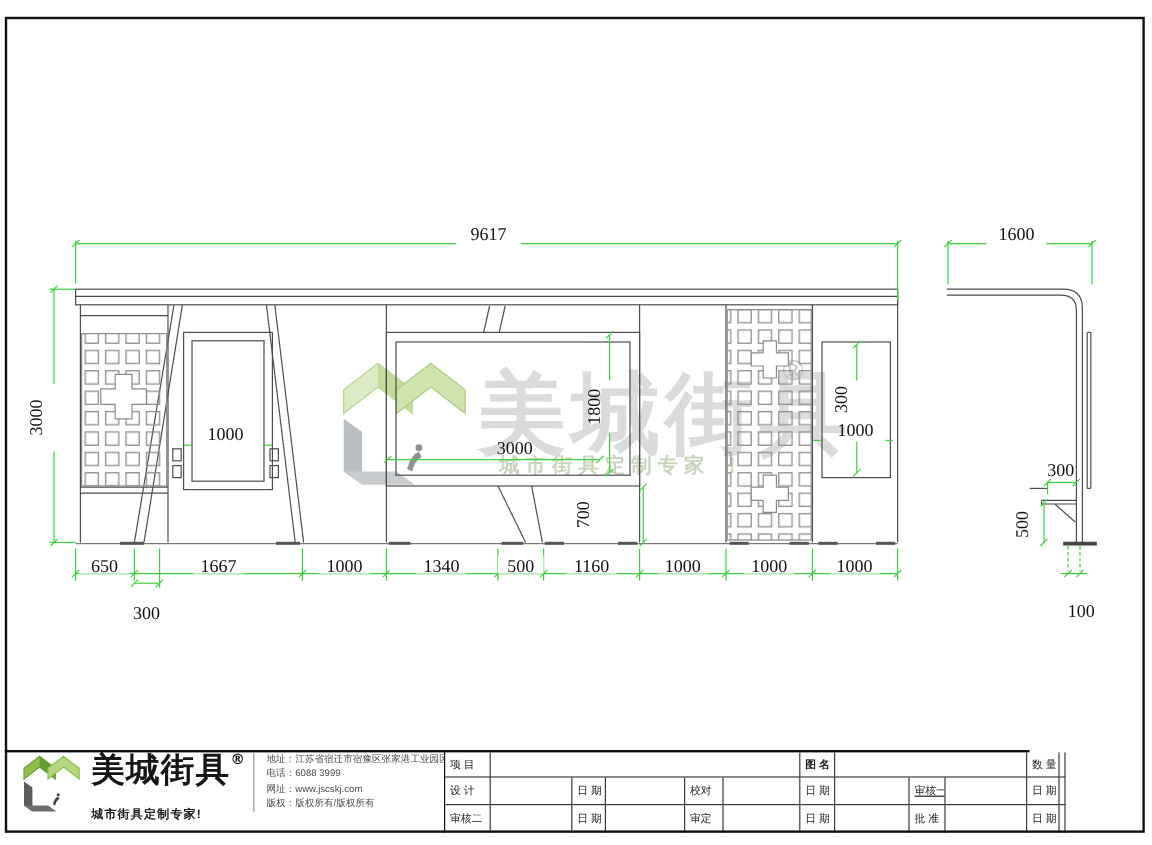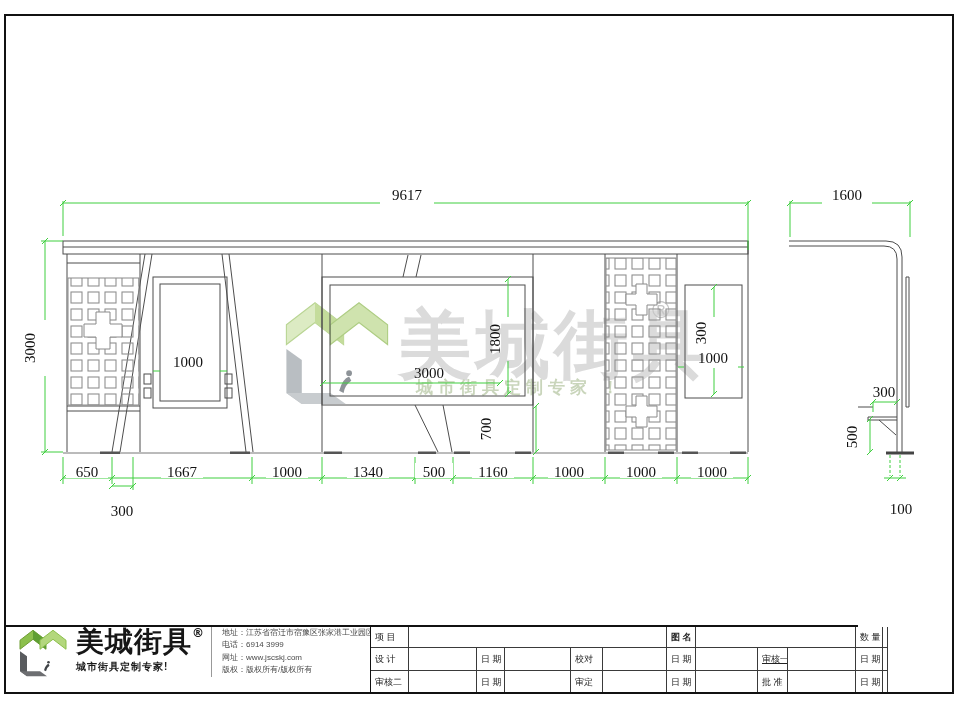--- a/index.html
+++ b/index.html
@@ -19,21 +19,21 @@
   #cad{position:absolute;left:0;top:0;z-index:2;}
   .dimtxt{font-family:"Liberation Serif",serif;font-size:15px;fill:#111;}
   
   #footer-left{position:absolute;left:4px;top:625px;width:366px;height:50px;border-top:2px solid #111;
     box-sizing:border-box;background:#fff;z-index:4;display:flex;align-items:flex-start;}
   .logo-m{margin-left:14px;flex:0 0 auto;}
   .brand-col{margin-left:8px;width:132px;}
   .brand-name{font-size:28px;font-weight:700;color:#161616;letter-spacing:1px;line-height:1.05;
     font-family:"DejaVu Sans",sans-serif;white-space:nowrap;}
   .brand-reg{font-size:12px;vertical-align:top;color:#161616;}
-  .brand-tagline{font-size:10px;font-weight:700;color:#1a1a1a;letter-spacing:1px;margin-top:4px;white-space:nowrap;}
+  .brand-tagline{font-size:10px;font-weight:700;color:#1a1a1a;letter-spacing:1px;margin-top:16px;white-space:nowrap;}
   .footer-divider{width:0;height:50px;border-left:1px solid #999;margin:0 10px 0 6px;}
   .contact{font-size:8px;color:#4a4a4a;line-height:1.55;white-space:nowrap;}
   
   #titleblock{position:absolute;left:370px;top:625px;width:488px;height:69px;border-top:2px solid #111;
     border-left:1.5px solid #111;box-sizing:border-box;background:#fff;z-index:4;display:grid;
     grid-template-columns:38px 68px 28px 66px 32px 64px 29px 62px 30px 68px 27px auto;
     grid-template-rows:21px 23px 23px;}
   .tb-cell{border-right:1px solid #3a3a3a;border-bottom:1px solid #3a3a3a;font-size:9px;color:#222;
     display:flex;align-items:center;padding-left:4px;box-sizing:border-box;white-space:nowrap;overflow:hidden;}
   .tb-r3{border-bottom:none;}
@@ -279,21 +279,21 @@
       <path d="M52,86 q3,-11 9,-13 l2,4 q-6,4 -7,11 z" fill="#3f4347"></path>
       <circle cx="61" cy="70" r="2.6" fill="#3f4347"></circle>
     </svg>
     <div class="brand-col">
       <div class="brand-name"><span>美城街具</span><span class="brand-reg">®</span></div>
       <div class="brand-tagline">城市街具定制专家!</div>
     </div>
     <div class="footer-divider"></div>
     <div class="contact">
       <div><span>地址：</span><span>江苏省宿迁市宿豫区张家港工业园区保丰路西侧1号</span></div>
-      <div><span>电话：</span><span>6914 3999</span></div>
+      <div><span>电话：</span><span>6088 3999</span></div>
       <div><span>网址：</span><span>www.jscskj.com</span></div>
       <div><span>版权：</span><span>版权所有/版权所有</span></div>
     </div>
   </div>
 
   <div id="titleblock">
 
     <div class="tb-cell" style="grid-row:1;grid-column:1;">项 目</div>
     <div class="tb-cell" style="grid-row:1;grid-column:2/7;"></div>
     <div class="tb-cell" style="grid-row:1;grid-column:7;font-weight:bold;">图 名</div>

